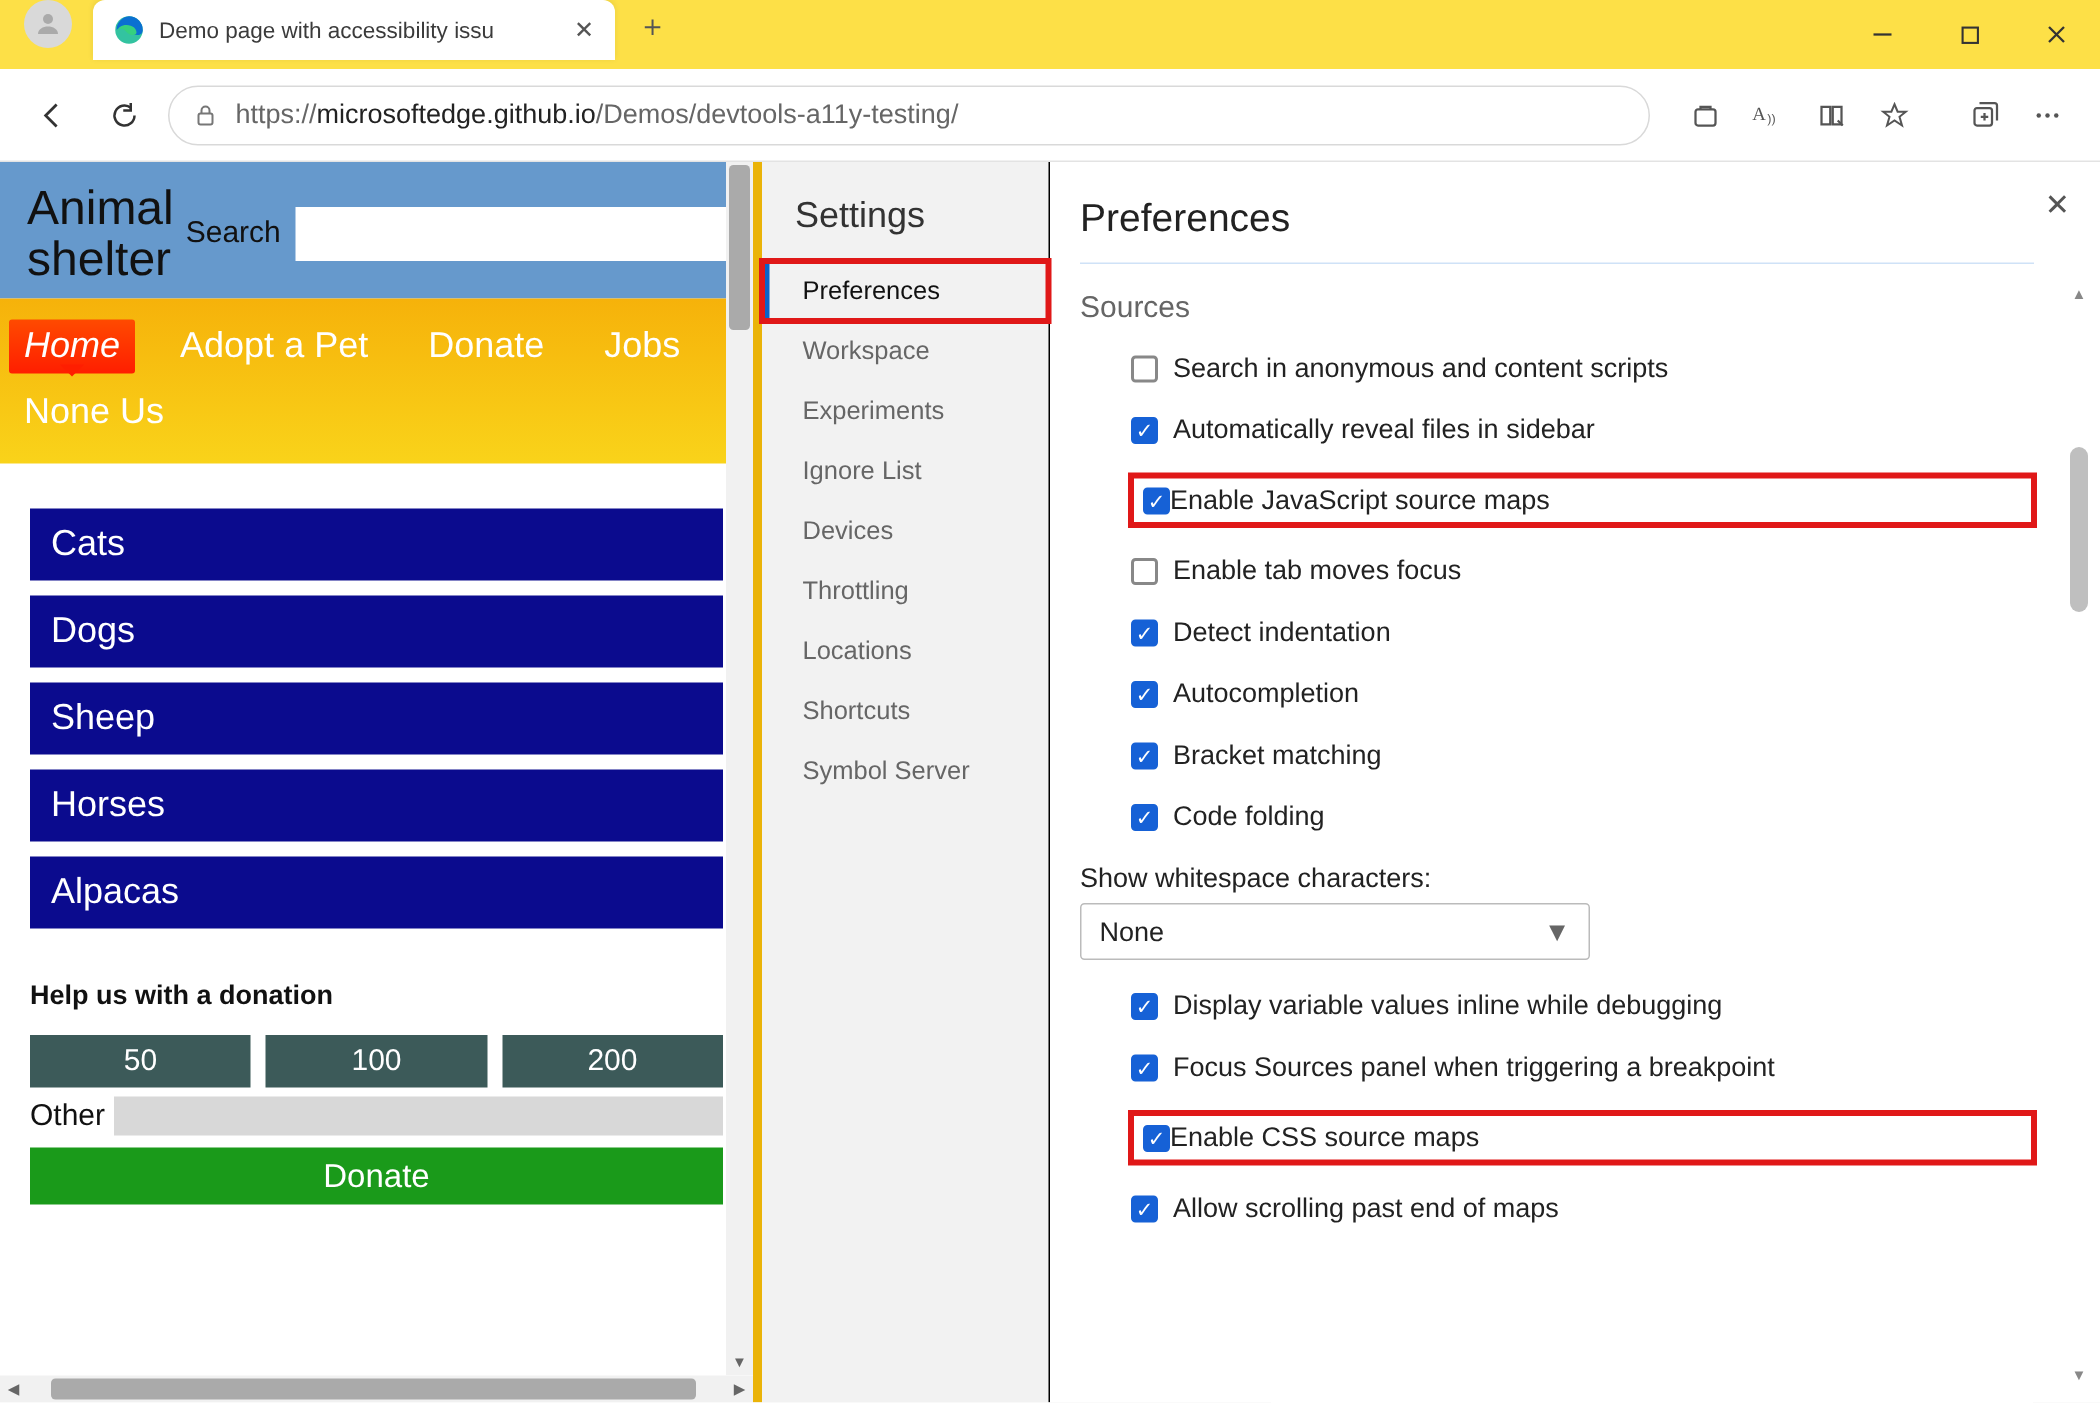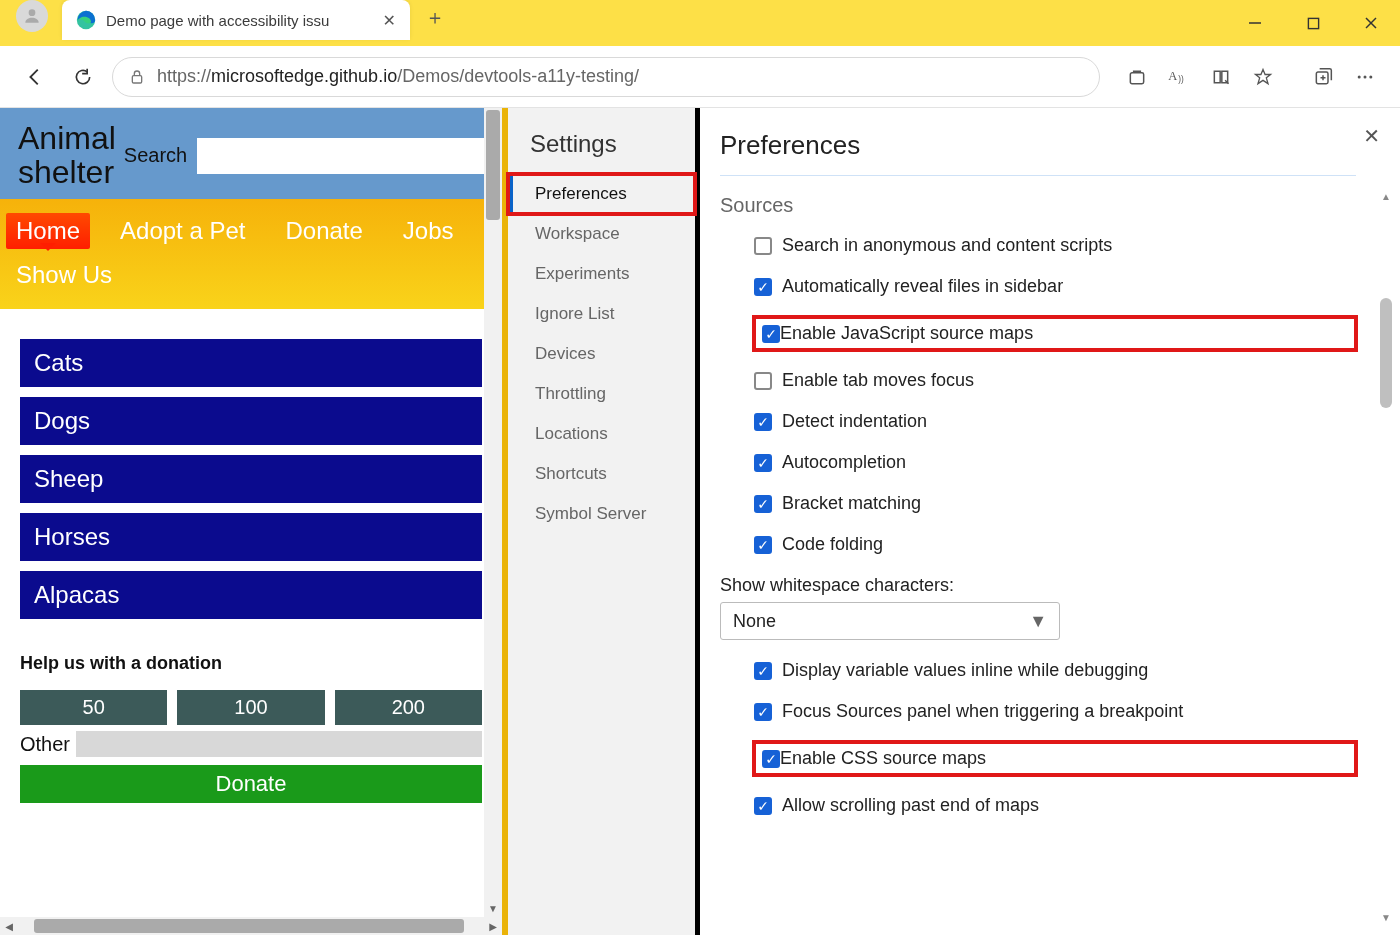--- a/index.html
+++ b/index.html
@@ -35,37 +35,37 @@
   .wp-scroll-h .thumb { position: absolute; top: 2px; left: 34px; height: 14px; width: 430px; background: #aaaaaa; border-radius: 3px; }
   .wp-scroll-h .arrow { position: absolute; top: 0; height: 18px; width: 18px; display: flex; align-items: center; justify-content: center; font-size: 10px; color: #666; }
 
   .wp-header { background: #6699cc; padding: 14px 18px 10px; display: flex; align-items: center; }
   .wp-logo { font-size: 32px; color: #111; line-height: 1.05; font-weight: 400; }
   .wp-search-lbl { font-size: 20px; color: #111; margin-left: 8px; align-self: center; }
   .wp-search-in { flex: 1; height: 36px; background: #fff; margin-left: 10px; border: none; }
 
   .wp-nav { background: linear-gradient(#f6b20a, #f9d31a); padding: 14px 6px 16px; display: flex; flex-wrap: wrap; gap: 8px 20px; align-items: center; }
   .wp-nav a { font-size: 24px; color: #fff; text-decoration: none; padding: 4px 10px; position: relative; }
-  .wp-nav a.active { background: linear-gradient(#ff4a00, #ff1e00); border-radius: 2px; }
+  .wp-nav a.active { background: linear-gradient(#ff4a00, #ff1e00); border-radius: 2px; font-style: italic; }
   .wp-nav a.active::after { content: ""; position: absolute; left: 50%; bottom: -10px; transform: translateX(-50%); border: 8px solid transparent; border-top-color: #ff1e00; }
 
   .wp-main { padding: 30px 20px 10px; }
   .cat-list { display: flex; flex-direction: column; gap: 10px; }
   .cat-list .cat { background: #0b0b8e; color: #fff; font-size: 24px; padding: 10px 14px; }
   .donation h2 { font-size: 18px; margin: 34px 0 16px; font-weight: 700; color: #111; }
   .don-row { display: flex; gap: 10px; }
   .don-btn { flex: 1; background: #3c5a59; color: #fff; text-align: center; padding: 6px 0; font-size: 20px; }
   .other-row { display: flex; align-items: center; margin-top: 6px; }
   .other-row span { font-size: 20px; color: #111; margin-right: 6px; }
   .other-row .bar { flex: 1; height: 26px; background: #d8d8d8; }
   .donate-btn { width: 100%; background: #1a9a1a; color: #fff; font-size: 22px; text-align: center; padding: 6px 0; margin-top: 8px; }
 
   
   .devtools { flex: 1; display: flex; background: #fff; position: relative; }
-  .dt-sidebar { width: 192px; background: #f2f2f2; padding: 22px 0 0 0; border-right: 5px solid #000000; }
+  .dt-sidebar { width: 192px; background: #f2f2f2; padding: 22px 0 0 0; border-right: 1px solid #000000; }
   .dt-sidebar h2 { font-size: 24px; color: #333; padding: 0 0 16px 22px; font-weight: 400; }
   .dt-side-item { font-size: 17px; color: #666; padding: 10px 0 10px 22px; cursor: pointer; border-left: 5px solid transparent; }
   .dt-side-item.active { color: #111; border-left-color: #0a63c8; background: #f2f2f2; }
   .highlight-box-red { outline: 4px solid #e01818; outline-offset: -2px; }
 
   .dt-content { flex: 1; padding: 22px 44px 0 20px; position: relative; overflow: hidden; }
   .dt-close { position: absolute; right: 20px; top: 16px; font-size: 20px; color: #555; cursor: pointer; }
   .dt-content h1 { font-size: 26px; font-weight: 400; color: #222; margin-bottom: 14px; }
   .dt-hr { border: none; border-top: 1px solid #cfe2f7; margin-bottom: 18px; }
   .dt-section-title { font-size: 20px; color: #666; margin-bottom: 18px; }
@@ -200,21 +200,21 @@
             <span>Animal</span><br><span>shelter</span>
           </div>
           <span class="wp-search-lbl">Search</span>
           <input class="wp-search-in" style="">
         </div>
         <div class="wp-nav" id="wp-nav">
             <a href="#" class="active">Home</a>
             <a href="#">Adopt a Pet</a>
             <a href="#">Donate</a>
             <a href="#">Jobs</a>
-            <a href="#">Show Us</a>
+            <a href="#">None Us</a>
           </div>
         <div class="wp-main">
           <div class="cat-list" id="cat-list">
               <div class="cat">Cats</div>
               <div class="cat">Dogs</div>
               <div class="cat">Sheep</div>
               <div class="cat">Horses</div>
               <div class="cat">Alpacas</div>
             </div>
           <div class="donation">

